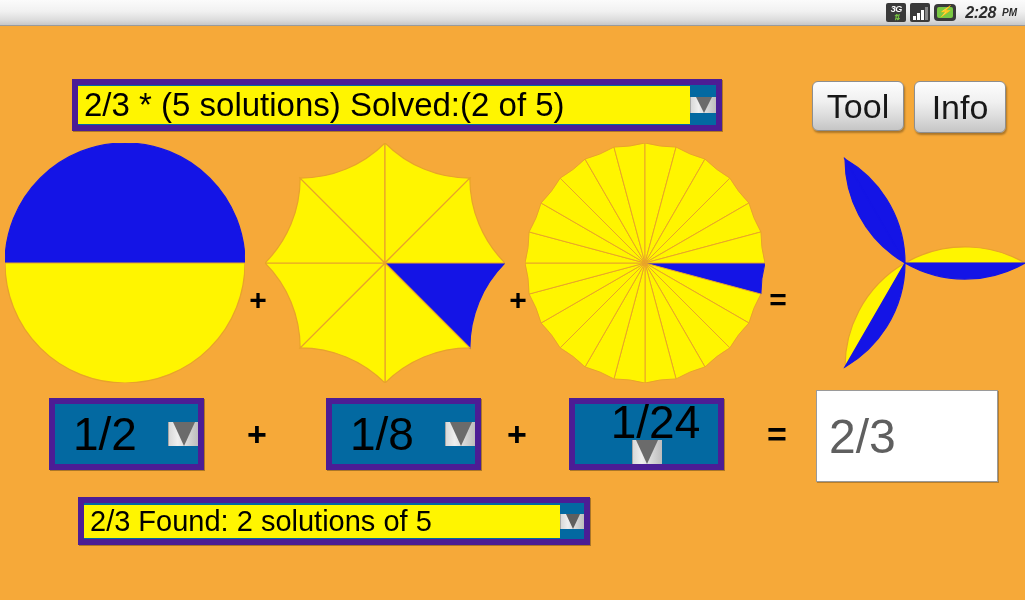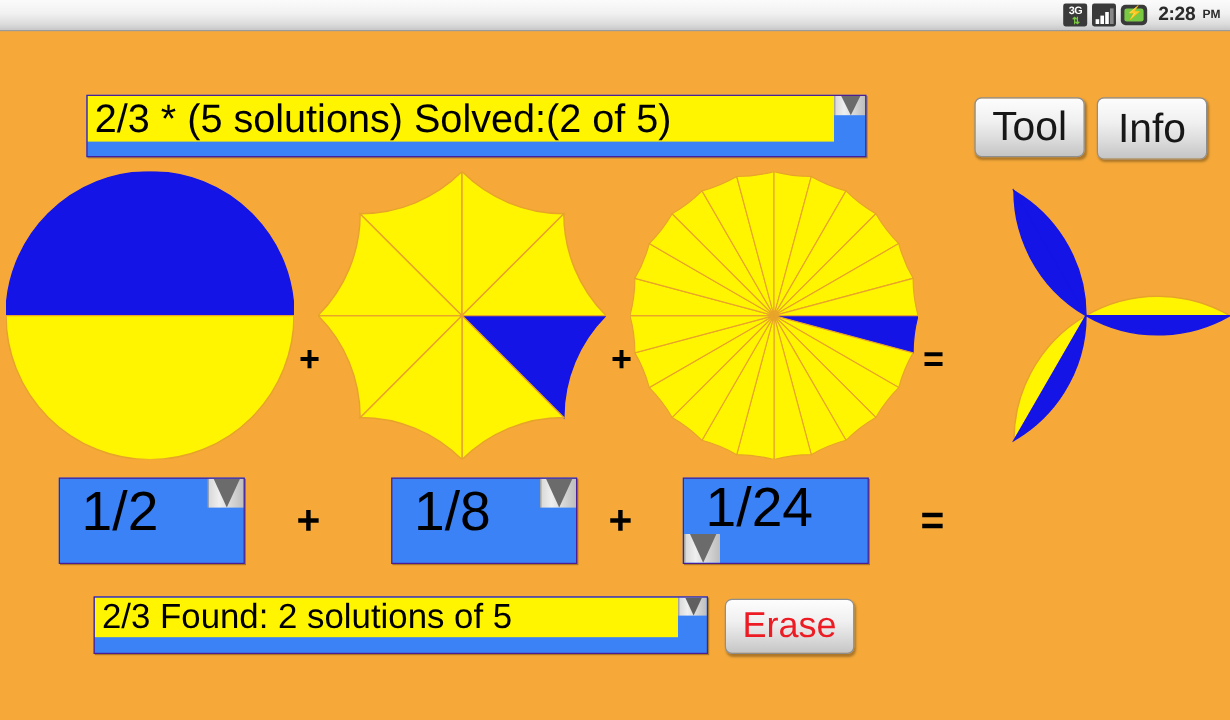--- a/index.html
+++ b/index.html
@@ -22,20 +22,21 @@
   #statusbar {
     position: absolute;
     left: 0; top: 0;
     width: 1025px; height: 26px;
     background: linear-gradient(to bottom, #fbfbfb 0%, #f1f1f1 45%, #dcdcdc 80%, #c7c7c7 100%);
     border-bottom: 1px solid #9a9a9a;
     display: flex;
     align-items: center;
     justify-content: flex-end;
     padding-right: 8px;
+    font-style: italic;
   }
   .sb-icons { display: flex; align-items: center; gap: 4px; }
 
   .icon-3g {
     position: relative;
     width: 20px; height: 19px;
     background: #3a3a3a;
     border-radius: 2px;
     color: #ffffff;
     font-size: 9px;
@@ -106,24 +107,24 @@
     font-size: 10px;
     font-weight: bold;
     color: #2b2b2b;
     margin-left: 2px;
   }
 
   
   .spinner {
     position: absolute;
     display: flex;
-    align-items: flex-start;
-    border: 1px solid #4c1d95;
+    align-items: center;
+    border: 6px solid #4c1d95;
     box-shadow: 1px 1px 0 rgba(0,0,0,0.30);
-    background: #3b82f6;
+    background: #0369a1;
     overflow: hidden;
   }
   .spinner .value {
     flex: 1 1 auto;
     display: flex;
     align-items: center;
     overflow: hidden;
     white-space: nowrap;
   }
   .spinner.yellow .value { background: #FFF500; }
@@ -367,23 +368,23 @@
     <div class="value">1/24</div>
     <div class="handle">
       <span class="tri"></span>
     </div>
   </div>
 
   <div class="op frac-op" id="op-frac-0">+</div>
   <div class="op frac-op" id="op-frac-1">+</div>
   <div class="op frac-op" id="op-frac-2">=</div>
 
+  <div id="result-box">2/3</div>
 
   <div class="spinner yellow" id="bottom-spinner">
     <div class="value">2/3 Found: 2 solutions of 5</div>
     <div class="handle">
       <span class="tri"></span>
     </div>
   </div>
 
-  <div class="btn" id="erase-button">Erase</div>
 
 </div>
 
 </body></html>

